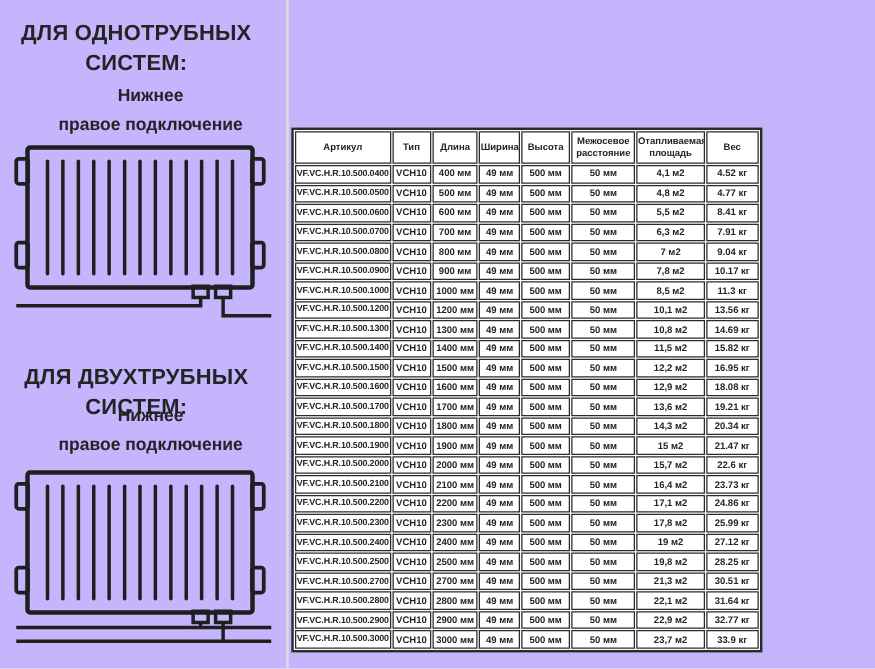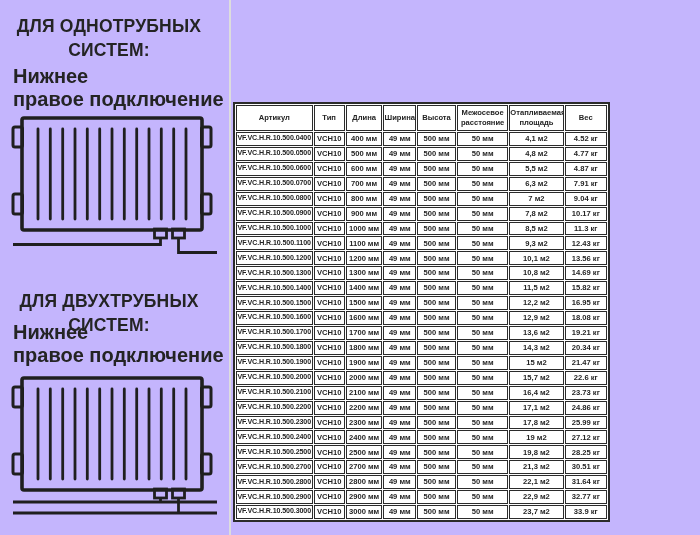--- a/index.html
+++ b/index.html
@@ -8,22 +8,22 @@
     font-family:"Liberation Sans",sans-serif;color:#262626;padding-left:12px;
   }
   
   .heading{
     position:absolute;left:8px;width:202px;text-align:center;
     font-weight:bold;font-size:17.5px;line-height:23.5px;letter-spacing:.2px;color:#242424;
   }
   .heading.h1{top:15px;}
   .heading.h2{top:270px;margin-top:20px;}
   .subheading{
-    position:absolute;left:13px;width:215px;text-align:left;
-    font-weight:bold;font-size:20px;line-height:22.5px;color:#242424;
+    position:absolute;left:13px;width:215px;text-align:center;
+    font-weight:bold;font-size:14px;line-height:22.5px;color:#242424;
   }
   .subheading.s1{top:65px;}
   .subheading.s2{top:321px;}
   .diagram{position:absolute;left:8px;width:216px;height:150px;}
   .diagram.d1{top:112px;}
   .diagram.d2{top:372px;}
   .divider{position:absolute;left:229px;top:0;width:2px;height:535px;background:#dddddd;}
   
   .spec-table{
     position:absolute;left:233px;top:102px;width:377px;height:420px;
@@ -163,21 +163,21 @@
           <td class="c7">4.77 кг</td>
         </tr>
         <tr>
           <td class="c0">VF.VC.H.R.10.500.0600</td>
           <td class="c1">VCH10</td>
           <td class="c2">600 мм</td>
           <td class="c3">49 мм</td>
           <td class="c4">500 мм</td>
           <td class="c5">50 мм</td>
           <td class="c6">5,5 м2</td>
-          <td class="c7">4.87 кг</td>
+          <td class="c7">8.41 кг</td>
         </tr>
         <tr>
           <td class="c0">VF.VC.H.R.10.500.0700</td>
           <td class="c1">VCH10</td>
           <td class="c2">700 мм</td>
           <td class="c3">49 мм</td>
           <td class="c4">500 мм</td>
           <td class="c5">50 мм</td>
           <td class="c6">6,3 м2</td>
           <td class="c7">7.91 кг</td>
@@ -206,30 +206,20 @@
           <td class="c0">VF.VC.H.R.10.500.1000</td>
           <td class="c1">VCH10</td>
           <td class="c2">1000 мм</td>
           <td class="c3">49 мм</td>
           <td class="c4">500 мм</td>
           <td class="c5">50 мм</td>
           <td class="c6">8,5 м2</td>
           <td class="c7">11.3 кг</td>
         </tr>
         <tr>
-          <td class="c0">VF.VC.H.R.10.500.1100</td>
-          <td class="c1">VCH10</td>
-          <td class="c2">1100 мм</td>
-          <td class="c3">49 мм</td>
-          <td class="c4">500 мм</td>
-          <td class="c5">50 мм</td>
-          <td class="c6">9,3 м2</td>
-          <td class="c7">12.43 кг</td>
-        </tr>
-        <tr>
           <td class="c0">VF.VC.H.R.10.500.1200</td>
           <td class="c1">VCH10</td>
           <td class="c2">1200 мм</td>
           <td class="c3">49 мм</td>
           <td class="c4">500 мм</td>
           <td class="c5">50 мм</td>
           <td class="c6">10,1 м2</td>
           <td class="c7">13.56 кг</td>
         </tr>
         <tr>

